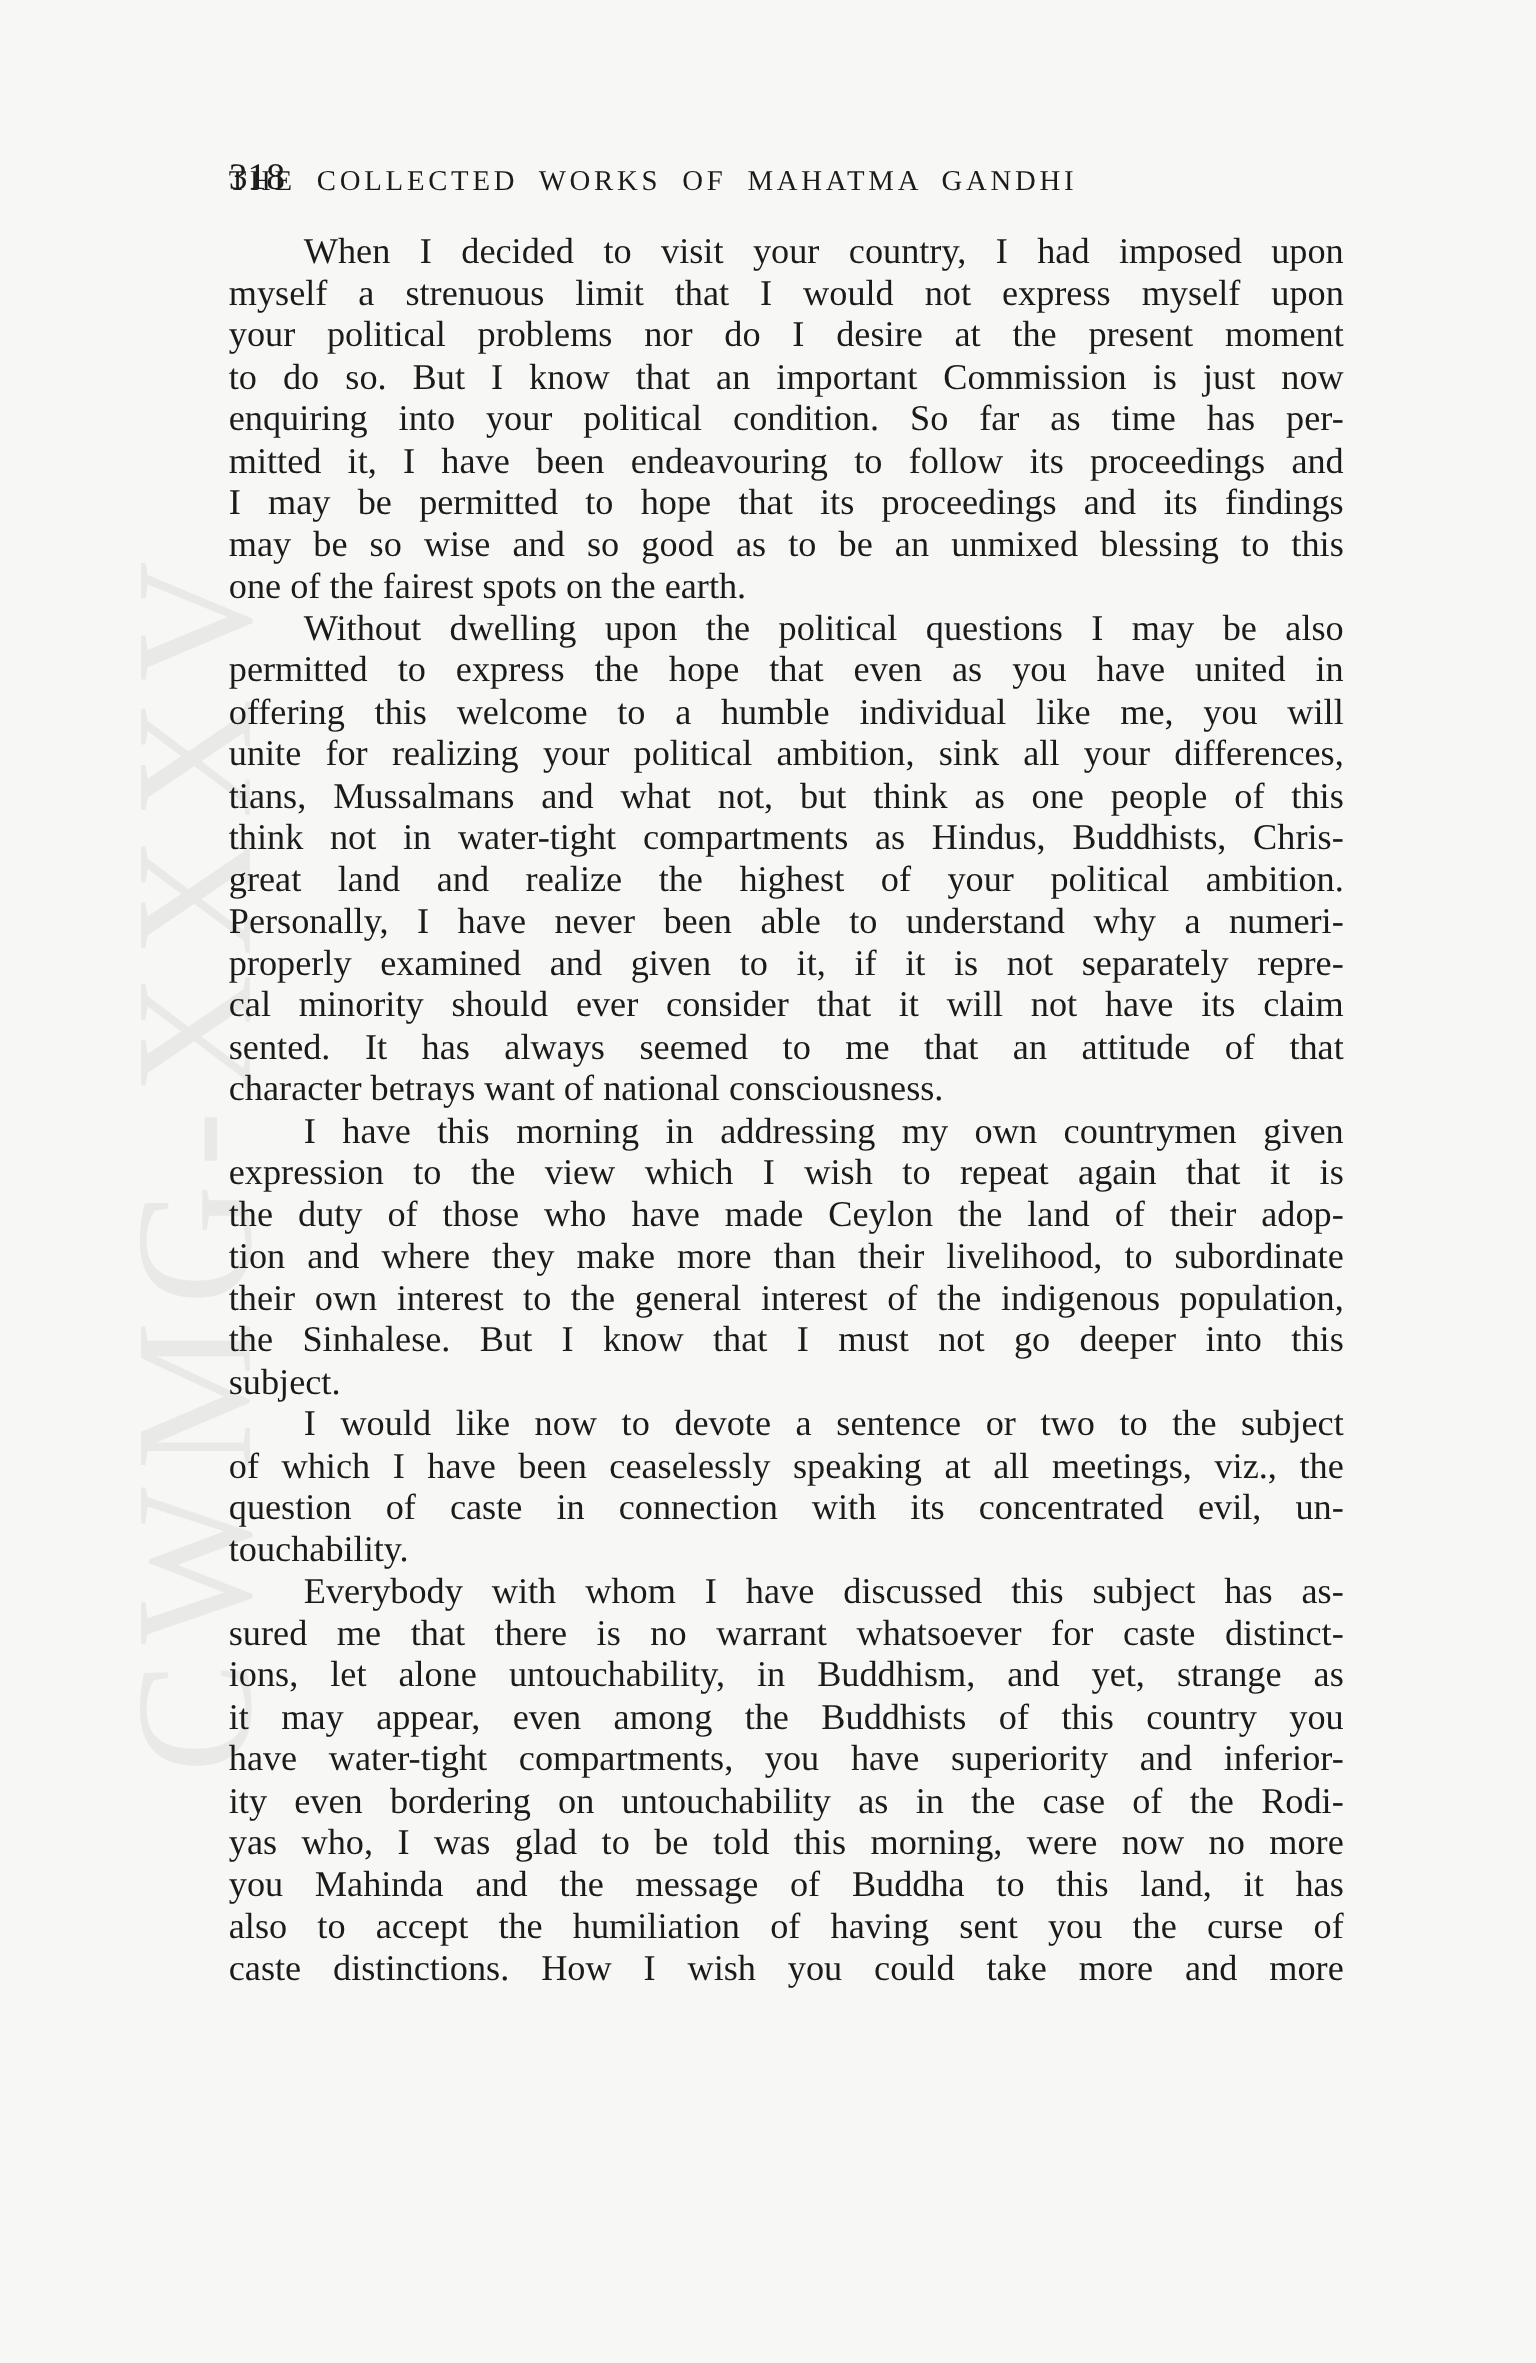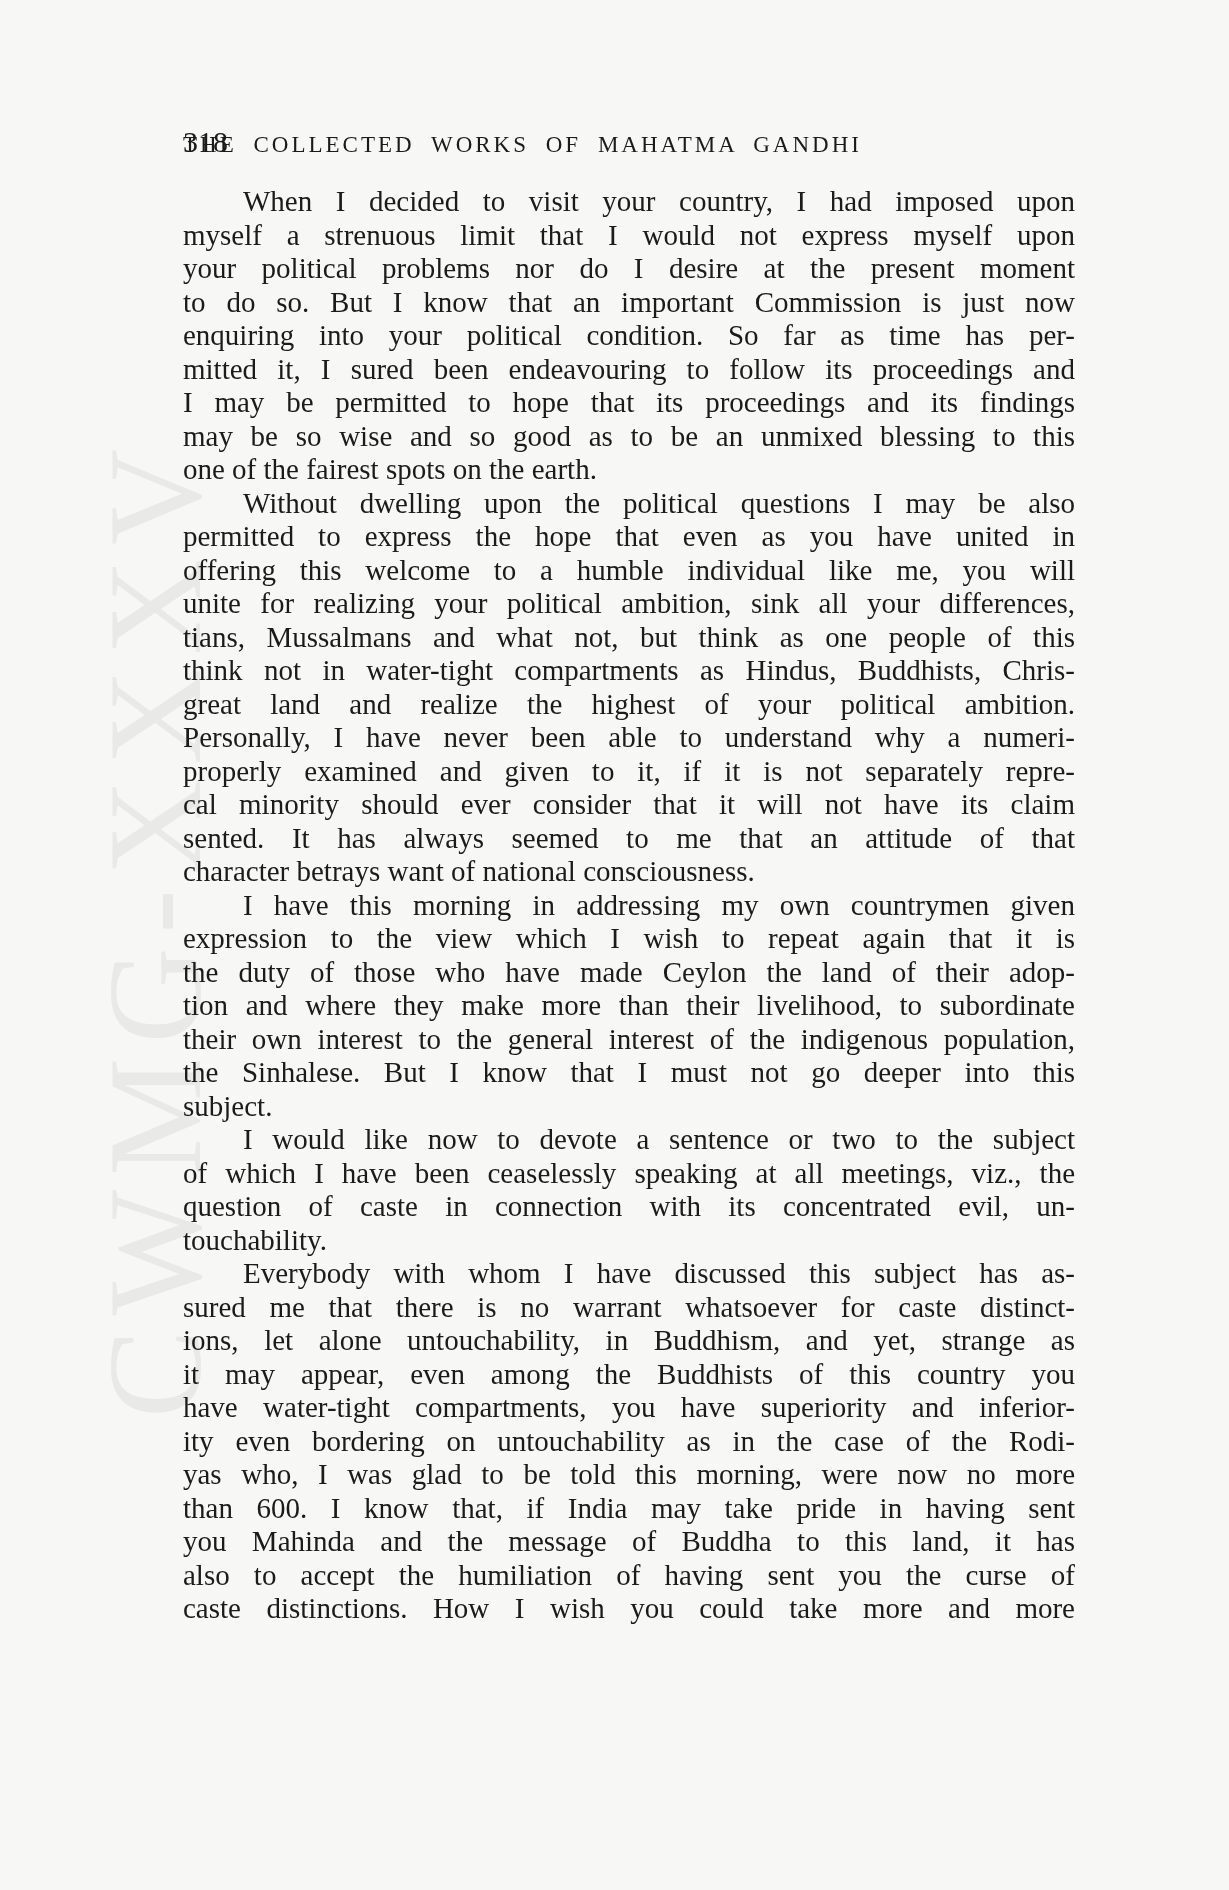--- a/index.html
+++ b/index.html
@@ -86,21 +86,21 @@
 
   <div id="running-title">THE COLLECTED WORKS OF MAHATMA GANDHI</div>
 
   <div id="body-text">
       <div class="paragraph">
         <div class="line indent">When I decided to visit your country, I had imposed upon</div>
         <div class="line">myself a strenuous limit that I would not express myself upon</div>
         <div class="line">your political problems nor do I desire at the present moment</div>
         <div class="line">to do so.  But I know that an important Commission is just now</div>
         <div class="line">enquiring into your political condition.  So far as time has per-</div>
-        <div class="line">mitted it, I sured been endeavouring to follow its proceedings and</div>
+        <div class="line">mitted it, I have been endeavouring to follow its proceedings and</div>
         <div class="line">I may be permitted to hope that its proceedings and its findings</div>
         <div class="line">may be so wise and so good as to be an unmixed blessing to this</div>
         <div class="line plain-end">one of the fairest spots on the earth.</div>
       </div>
       <div class="paragraph">
         <div class="line indent">Without dwelling upon the political questions I may be also</div>
         <div class="line">permitted to express the hope that even as you have united in</div>
         <div class="line">offering this welcome to a humble individual like me, you will</div>
         <div class="line">unite for realizing your political ambition, sink all your differences,</div>
         <div class="line">tians, Mussalmans and what not, but think as one people of this</div>
@@ -128,20 +128,19 @@
         <div class="line plain-end">touchability.</div>
       </div>
       <div class="paragraph">
         <div class="line indent">Everybody with whom I have discussed  this subject has as-</div>
         <div class="line">sured me that there is no warrant whatsoever for caste distinct-</div>
         <div class="line">ions, let alone untouchability, in Buddhism, and yet, strange as</div>
         <div class="line">it may appear, even among the Buddhists of this country you</div>
         <div class="line">have water-tight compartments, you have superiority and inferior-</div>
         <div class="line">ity even bordering on untouchability as in the case of the Rodi-</div>
         <div class="line">yas who, I was glad to be told this morning, were now no more</div>
-        <div class="line">than 600.  I know that, if India may take pride in having sent</div>
         <div class="line">you Mahinda and the message of Buddha to this land, it has</div>
         <div class="line">also to accept the humiliation of having sent you the curse of</div>
         <div class="line">caste distinctions.  How I wish you could take more and more</div>
       </div>
     </div>
 
 </div>
 
 </body></html>

